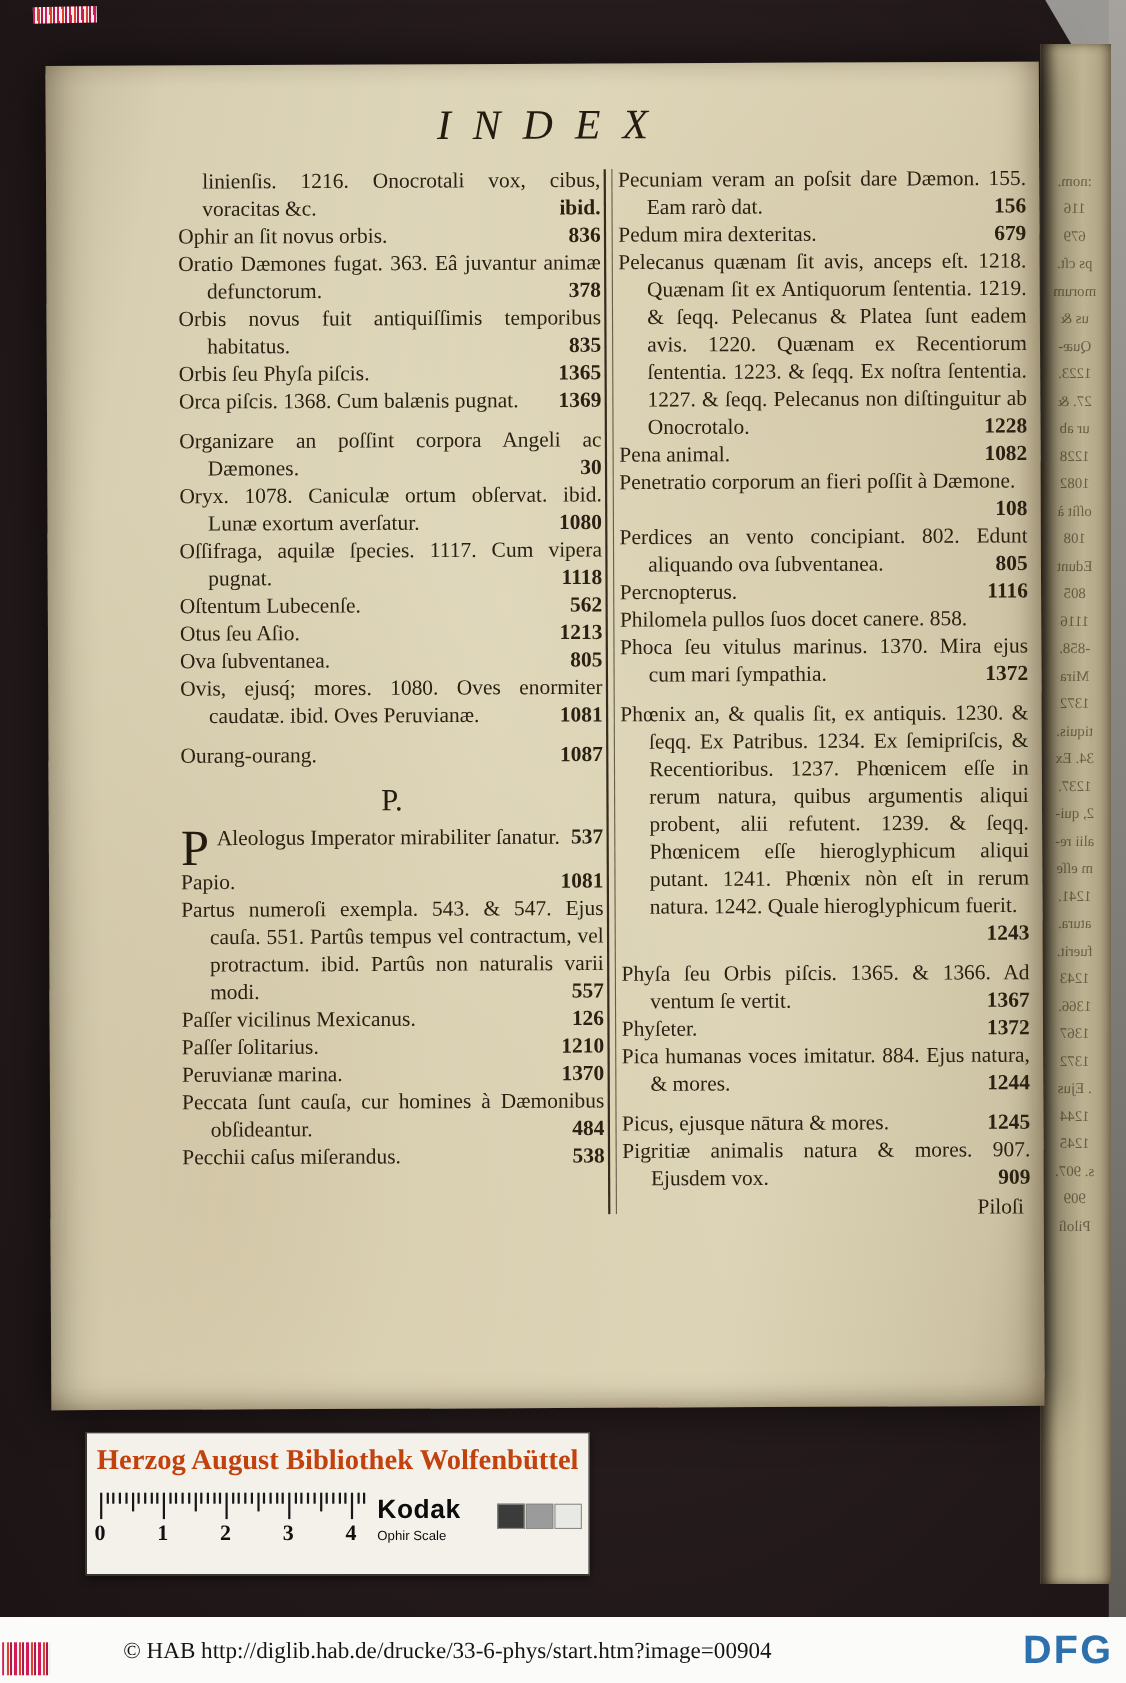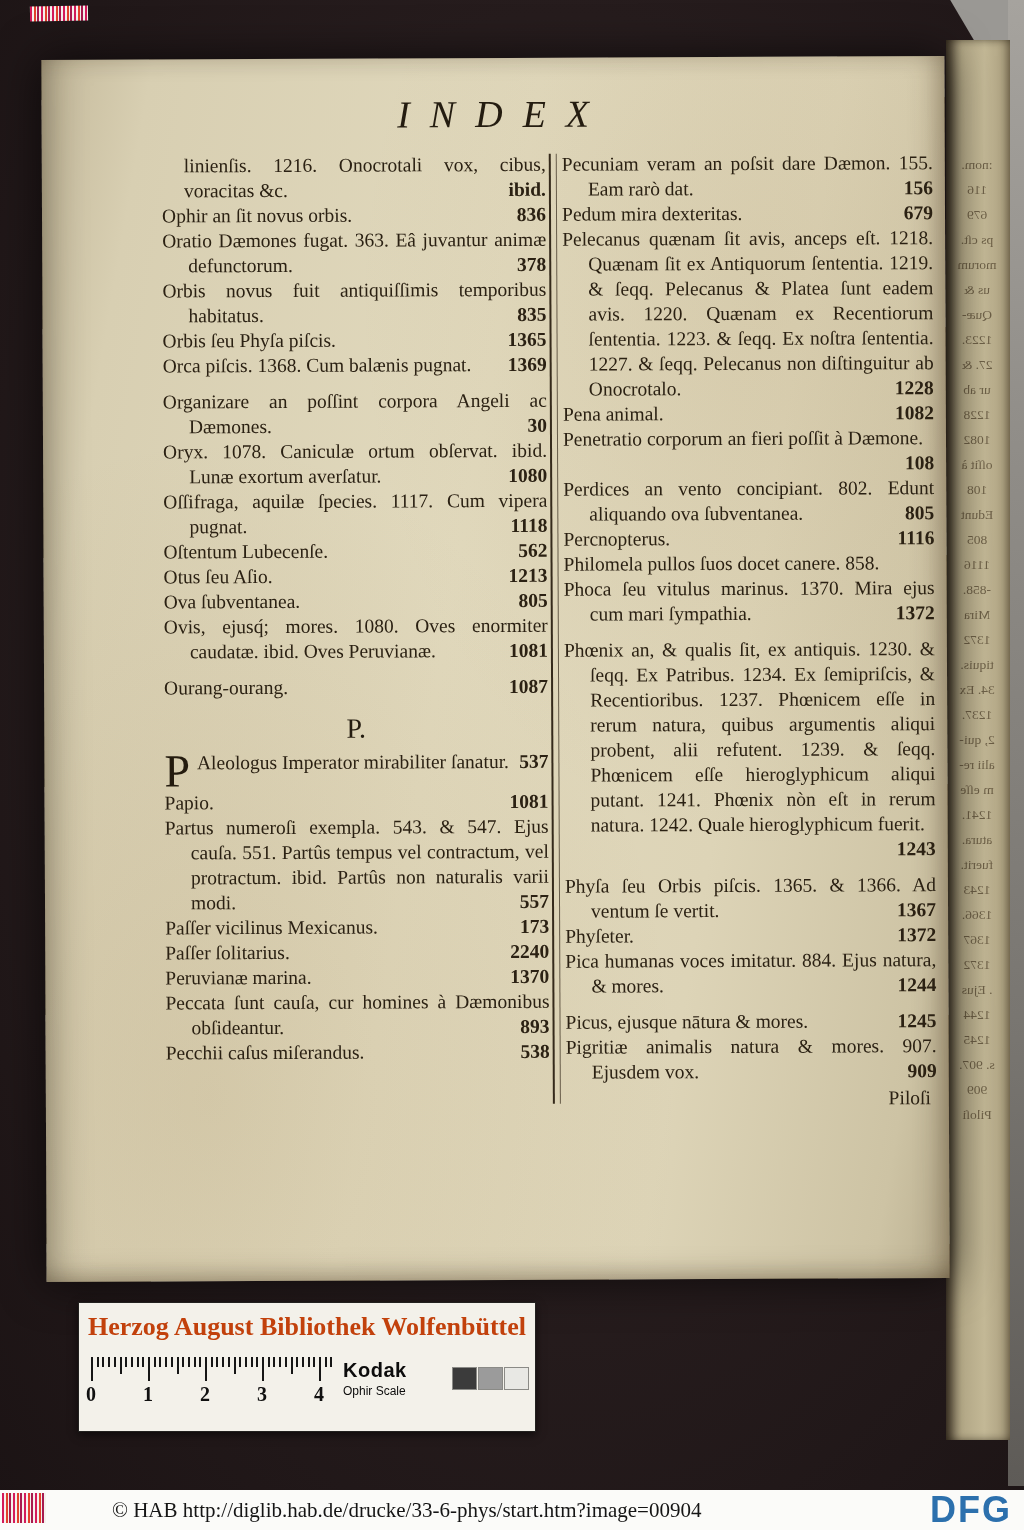--- a/index.html
+++ b/index.html
@@ -59,27 +59,27 @@
   .label-title{font-weight:700;font-size:26px;text-align:center;margin-top:9px;color:#c2410c;
     font-family:"Liberation Serif",serif;}
   .ruler{position:absolute;left:8px;top:54px;width:252px;height:52px;}
   .tick{position:absolute;top:0;width:2px;background:#161616;}
   .t-cm{height:24px;}
   .t-half{height:17px;}
   .t-mm{height:10px;}
   .tick-num{position:absolute;top:26px;transform:translateX(-50%);
     font-family:"Liberation Serif",serif;font-weight:700;font-size:20px;color:#101010;}
   .kodak{position:absolute;left:264px;top:56px;font-family:"Liberation Sans",sans-serif;color:#0c0c0c;}
-  .kodak-name{font-weight:700;font-size:20px;letter-spacing:.5px;}
+  .kodak-name{font-weight:700;font-size:24px;letter-spacing:.5px;}
   .kodak-sub{font-size:12px;margin-top:2px;}
   .patches{position:absolute;left:372px;top:64px;white-space:nowrap;}
   .patch{display:inline-block;width:23px;height:21px;margin-left:1px;border:1px solid #8a8a86;vertical-align:top;}
 
   
-  .footer-bar{position:absolute;left:0;bottom:0;width:1024px;height:40px;background:#fbfbf9;
+  .footer-bar{position:absolute;left:0;bottom:0;width:1024px;height:60px;background:#fbfbf9;
     display:flex;align-items:center;}
   .copyright{margin-left:112px;font-family:"Liberation Serif",serif;font-size:21px;color:#151515;white-space:pre;}
   .dfg{margin-left:auto;margin-right:12px;font-family:"Liberation Sans",sans-serif;
     font-weight:700;font-size:36px;letter-spacing:2px;color:#2c70ad;}
 </style>
 </head>
 <body>
 
 <div class="stage">
 
@@ -147,24 +147,24 @@
           <div class="entry"><span class="etext">Oſſifraga, aquilæ ſpecies. 1117. Cum vipera pugnat.</span><span class="num">1118</span></div>
           <div class="entry"><span class="etext">Oſtentum Lubecenſe.</span><span class="num">562</span></div>
           <div class="entry"><span class="etext">Otus ſeu Aſio.</span><span class="num">1213</span></div>
           <div class="entry"><span class="etext">Ova ſubventanea.</span><span class="num">805</span></div>
           <div class="entry"><span class="etext">Ovis, ejusq́; mores. 1080. Oves enormiter caudatæ. ibid. Oves Peruvianæ.</span><span class="num">1081</span></div>
           <div class="entry gap"><span class="etext">Ourang-ourang.</span><span class="num">1087</span></div>
           <div class="sec-heading">P.</div>
           <div class="entry cap"><span class="dropcap">P</span><span class="etext">Aleologus Imperator mirabiliter ſanatur.</span><span class="num">537</span></div>
           <div class="entry"><span class="etext">Papio.</span><span class="num">1081</span></div>
           <div class="entry"><span class="etext">Partus numeroſi exempla. 543. &amp; 547. Ejus cauſa. 551. Partûs tempus vel contractum, vel protractum. ibid. Partûs non naturalis varii modi.</span><span class="num">557</span></div>
-          <div class="entry"><span class="etext">Paſſer vicilinus Mexicanus.</span><span class="num">173</span></div>
-          <div class="entry"><span class="etext">Paſſer ſolitarius.</span><span class="num">2240</span></div>
+          <div class="entry"><span class="etext">Paſſer vicilinus Mexicanus.</span><span class="num">126</span></div>
+          <div class="entry"><span class="etext">Paſſer ſolitarius.</span><span class="num">1210</span></div>
           <div class="entry"><span class="etext">Peruvianæ marina.</span><span class="num">1370</span></div>
-          <div class="entry"><span class="etext">Peccata ſunt cauſa, cur homines à Dæmonibus obſideantur.</span><span class="num">893</span></div>
+          <div class="entry"><span class="etext">Peccata ſunt cauſa, cur homines à Dæmonibus obſideantur.</span><span class="num">484</span></div>
           <div class="entry"><span class="etext">Pecchii caſus miſerandus.</span><span class="num">538</span></div>
         </div>
       <div class="col-rule"></div>
       <div class="col right">
           <div class="entry"><span class="etext">Pecuniam veram an poſsit dare Dæmon. 155. Eam rarò dat.</span><span class="num">156</span></div>
           <div class="entry"><span class="etext">Pedum mira dexteritas.</span><span class="num">679</span></div>
           <div class="entry"><span class="etext">Pelecanus quænam ſit avis, anceps eſt. 1218. Quænam ſit ex Antiquorum ſententia. 1219. &amp; ſeqq. Pelecanus &amp; Platea ſunt eadem avis. 1220. Quænam ex Recentiorum ſententia. 1223. &amp; ſeqq. Ex noſtra ſententia. 1227. &amp; ſeqq. Pelecanus non diſtinguitur ab Onocrotalo.</span><span class="num">1228</span></div>
           <div class="entry"><span class="etext">Pena animal.</span><span class="num">1082</span></div>
           <div class="entry"><span class="etext">Penetratio corporum an fieri poſſit à Dæmone.</span><span class="num">108</span></div>
           <div class="entry"><span class="etext">Perdices an vento concipiant. 802. Edunt aliquando ova ſubventanea.</span><span class="num">805</span></div>

